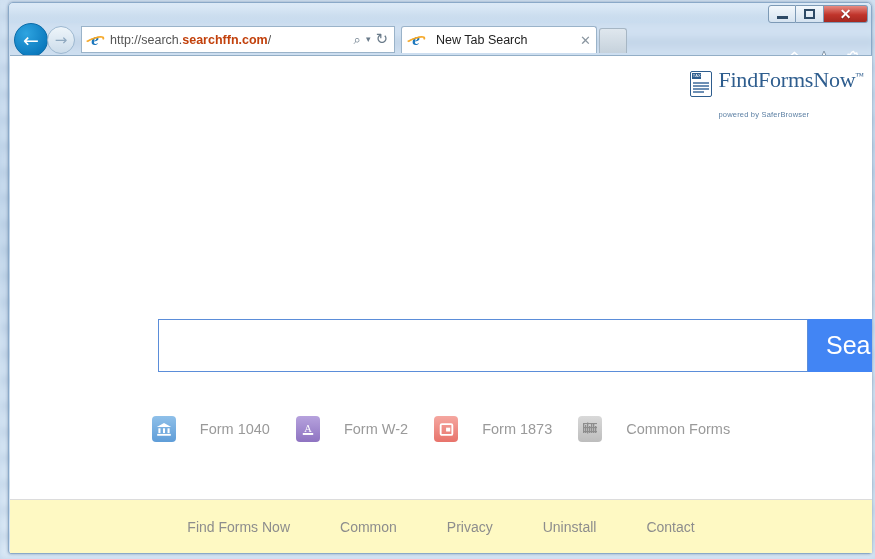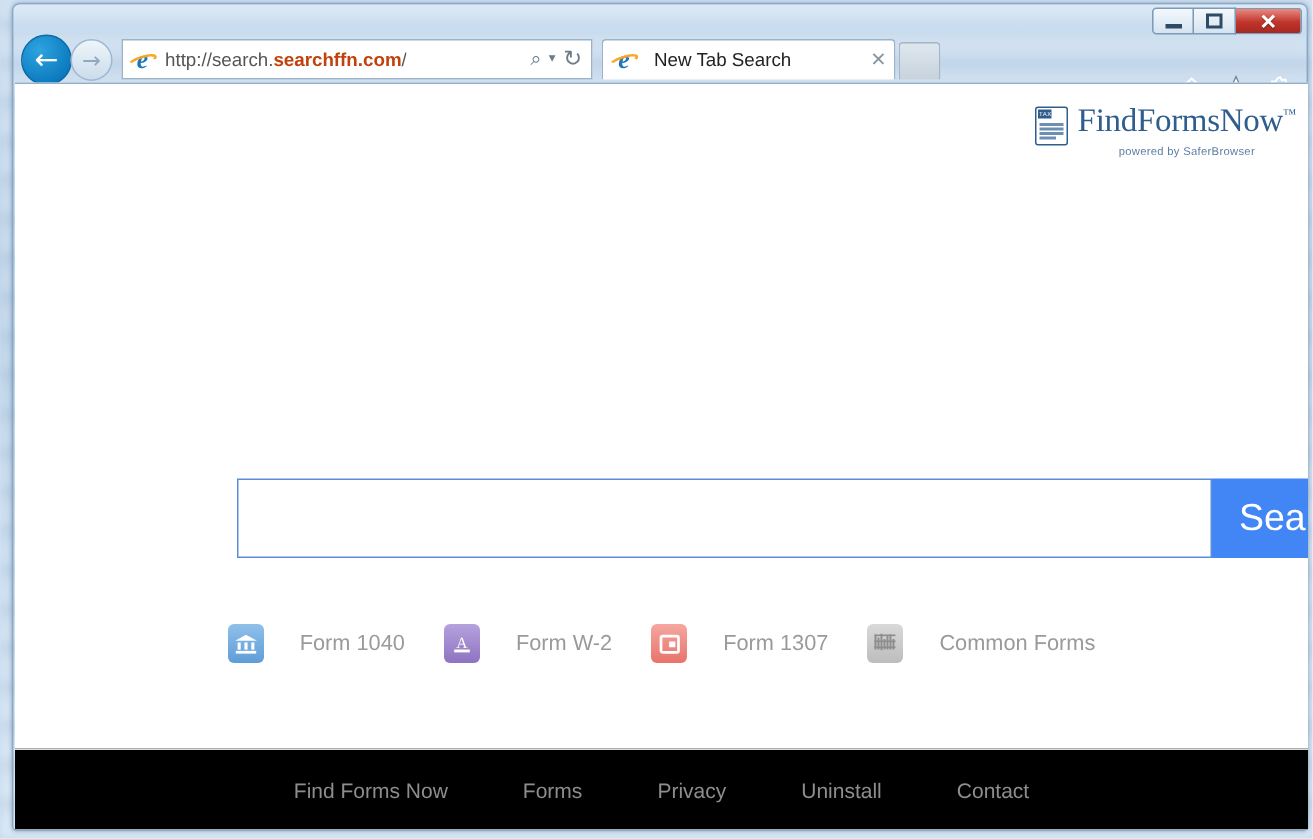--- a/index.html
+++ b/index.html
@@ -153,21 +153,21 @@
   }
   .logo-mark i {
     position:absolute; left:2px; height:1.5px; background:#6d8fb4; display:block;
   }
   .logo-text { line-height:1; }
   .logo-name {
     font-family:"Liberation Serif", serif; font-size:22px; color:#2a5party; color:#2e5d8e;
     font-weight:normal; letter-spacing:-.2px;
   }
   .logo-name sup { font-size:9px; vertical-align:super; }
-  .logo-sub { font-size:7.5px; color:#5b7fa3; letter-spacing:.2px; margin-top:6px;text-align:center; }
+  .logo-sub { font-size:7.5px; color:#5b7fa3; letter-spacing:.2px; margin-top:20px; }
 
   
   .searchrow { position:absolute; left:148px; top:263px; display:flex; }
   .searchbox {
     width:650px; height:53px; border:1px solid #5b8dd9;
     box-sizing:border-box; background:#fff; outline:none;
     font-size:16px; padding:0 10px; color:#222;
     font-family:"Liberation Sans", sans-serif;
   }
   .searchbtn {
@@ -186,21 +186,21 @@
   .ql-label { font-size:14.5px; color:#9a9a9a; white-space:nowrap; }
   .qicon {
     width:24px; height:26px; border-radius:4px;
     display:flex; align-items:center; justify-content:center;
     position:relative; box-sizing:border-box;
   }
 
   
   .footer {
     position:absolute; left:0; bottom:0; width:862px; height:53px;
-    background:#000000; border-top:1px solid #dcdcdc;
+    background:#fef9c3; border-top:1px solid #dcdcdc;
     display:flex; align-items:center; justify-content:center; gap:50px;
   }
   .flink { font-size:14px; color:#8d8d8d; cursor:pointer; white-space:nowrap; }
 </style>
 </head>
 <body>
 
 <div class="desktop-blur"></div>
 
 <div class="window">
@@ -313,21 +313,21 @@
       </div>
 
 
       <div class="ql">
         <div class="qicon" style="background:linear-gradient(180deg,#f5a7a0,#e8736b);">
           <svg width="15" height="15" viewBox="0 0 18 18">
               <rect x="2" y="2.5" width="14" height="13" rx="1.5" fill="none" stroke="#fff" stroke-width="2.2"></rect>
               <rect x="8.5" y="6.8" width="5" height="4.6" fill="#fff"></rect>
             </svg>
         </div>
-        <span class="ql-label">Form 1307</span>
+        <span class="ql-label">Form 1873</span>
       </div>
 
       <div class="ql">
         <div class="qicon" style="background:linear-gradient(180deg,#d9d9d9,#bdbdbd);">
           <svg width="18" height="18" viewBox="0 0 18 18">
             <g fill="#8d8d8d">
               <rect x="2" y="3" width="1.3" height="10"></rect>
                 <rect x="4" y="5" width="1.3" height="8"></rect>
               <rect x="6" y="2.5" width="1.3" height="11"></rect>
                 <rect x="8" y="6" width="1.3" height="7"></rect>
@@ -339,20 +339,20 @@
               <rect x="2" y="11" width="14" height="1.1"></rect>
             </g>
           </svg>
         </div>
         <span class="ql-label">Common Forms</span>
       </div>
     </div>
 
     <div class="footer">
       <span class="flink">Find Forms Now</span>
-      <span class="flink">Forms</span>
+      <span class="flink">Common</span>
       <span class="flink">Privacy</span>
       <span class="flink">Uninstall</span>
       <span class="flink">Contact</span>
     </div>
 
   </div>
 </div>
 
 </body></html>

